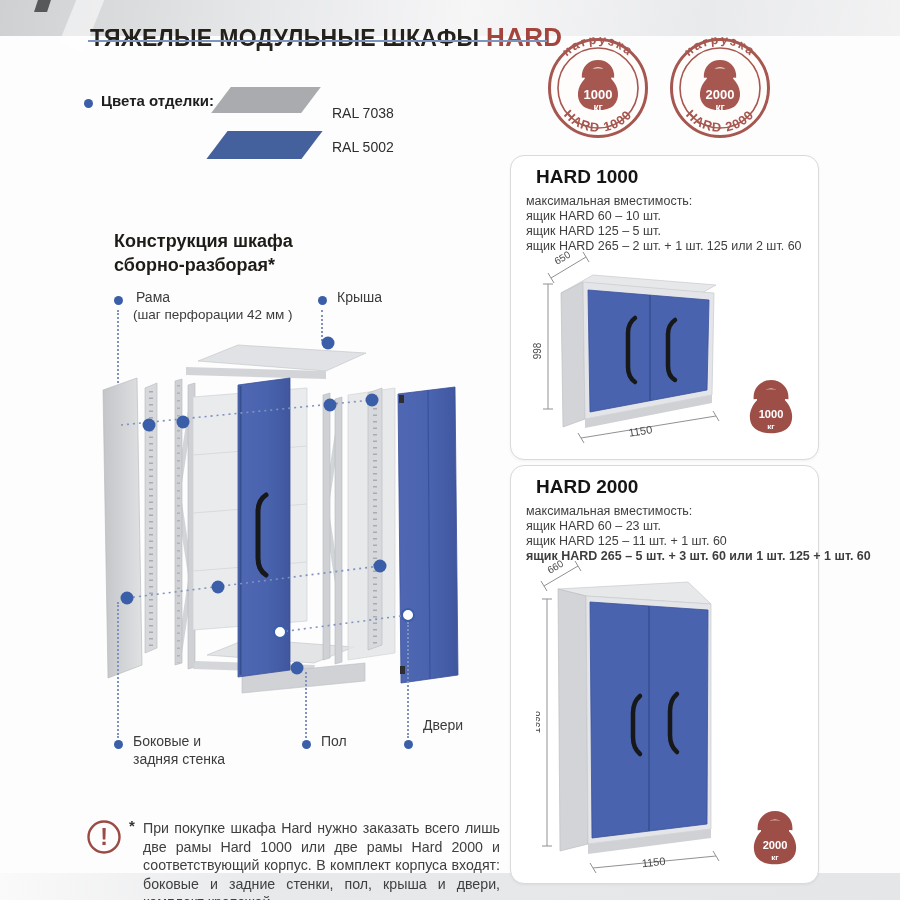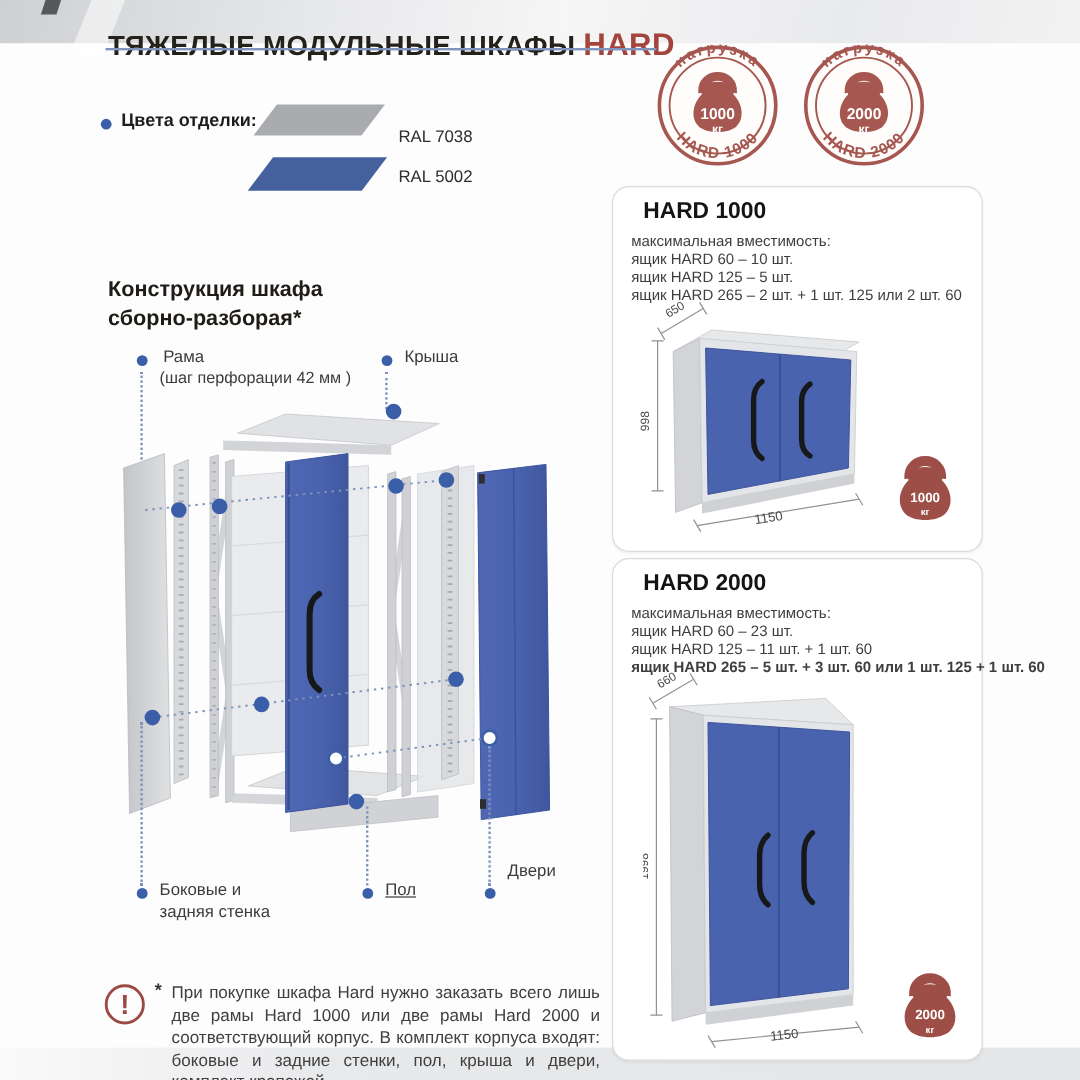--- a/index.html
+++ b/index.html
@@ -27,21 +27,21 @@
   .swatch-blue{left:217px;top:131px;width:95px;height:28px;background:#44619e;}
   .swatch-code{font-size:14px;color:#2e2e2e;}
 
   
   .stamp{position:absolute;width:104px;height:104px;}
   .stamp-arc{font-size:12.5px;font-weight:bold;fill:#a65750;letter-spacing:2px;}
   .stamp-arc-b{font-size:13px;font-weight:bold;fill:#a65750;letter-spacing:1px;}
   .kb-text{fill:#ffffff;font-weight:bold;text-anchor:middle;}
 
   
-  .constr-heading{font-size:18px;font-weight:bold;color:#1f1c18;line-height:24px;}
+  .constr-heading{font-size:18px;font-weight:bold;color:#1f1c18;line-height:24px;margin-left:24px;}
   .callout-label{font-size:14px;color:#3c3c3c;line-height:18px;}
   .dotted-v{width:0;border-left:2px dotted #7e93be;}
 
   
   .footnote-marker{font-size:15px;font-weight:bold;color:#333;}
   .footnote-text{font-size:14.2px;line-height:18.6px;color:#3f3f3f;text-align:justify;}
 
   
   .card{position:absolute;background:#fff;border:1.6px solid #d9dadb;border-radius:14px;
         box-shadow:0 1px 3px rgba(0,0,0,.05);}
@@ -217,21 +217,21 @@
   <div class="abs dotted-v" style="left:117px;top:602px;height:136px;"></div>
   <div class="abs dotted-v" style="left:305px;top:672px;height:66px;"></div>
   <div class="abs dotted-v" style="left:407px;top:622px;height:116px;"></div>
 
   <span class="abs blue-dot" style="left:114px;top:740px;"></span>
   <div class="abs callout-label" style="left:133px;top:732px;">
     <div>Боковые и</div>
     <div>задняя стенка</div>
   </div>
   <span class="abs blue-dot" style="left:302px;top:740px;"></span>
-  <div class="abs callout-label" style="left:321px;top:732px;text-decoration:underline;">Пол</div>
+  <div class="abs callout-label" style="left:321px;top:732px;">Пол</div>
   <span class="abs blue-dot" style="left:404px;top:740px;"></span>
   <div class="abs callout-label" style="left:423px;top:716px;">Двери</div>
 
   <svg class="abs" style="left:85px;top:818px;" width="38" height="38" viewBox="0 0 38 38">
     <circle cx="19" cy="19" r="15.5" fill="none" stroke="#9b4a44" stroke-width="2.4"></circle>
     <text x="19" y="27" text-anchor="middle" font-size="23" font-weight="bold" fill="#9b4a44">!</text>
   </svg>
   <div class="abs footnote-marker" style="left:129px;top:817px;">*</div>
   <div class="abs footnote-text" style="left:143px;top:819px;width:357px;">При покупке шкафа Hard нужно заказать всего лишь две рамы Hard 1000 или две рамы Hard 2000 и соответствующий корпус. В комплект корпуса входят: боковые и задние стенки, пол, крыша и двери, комплект крепежей.</div>
 

